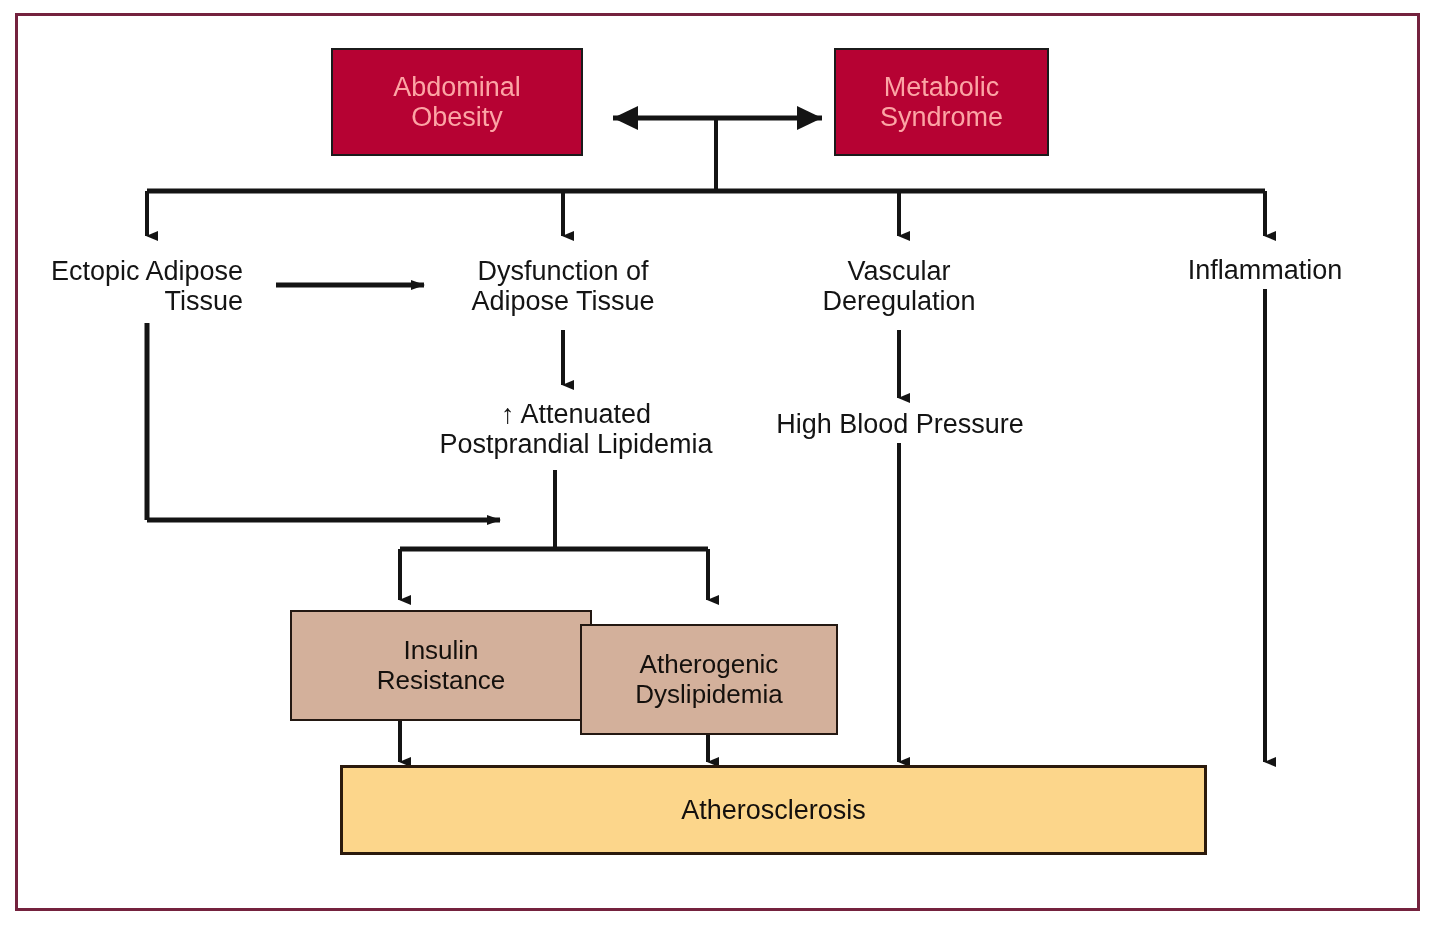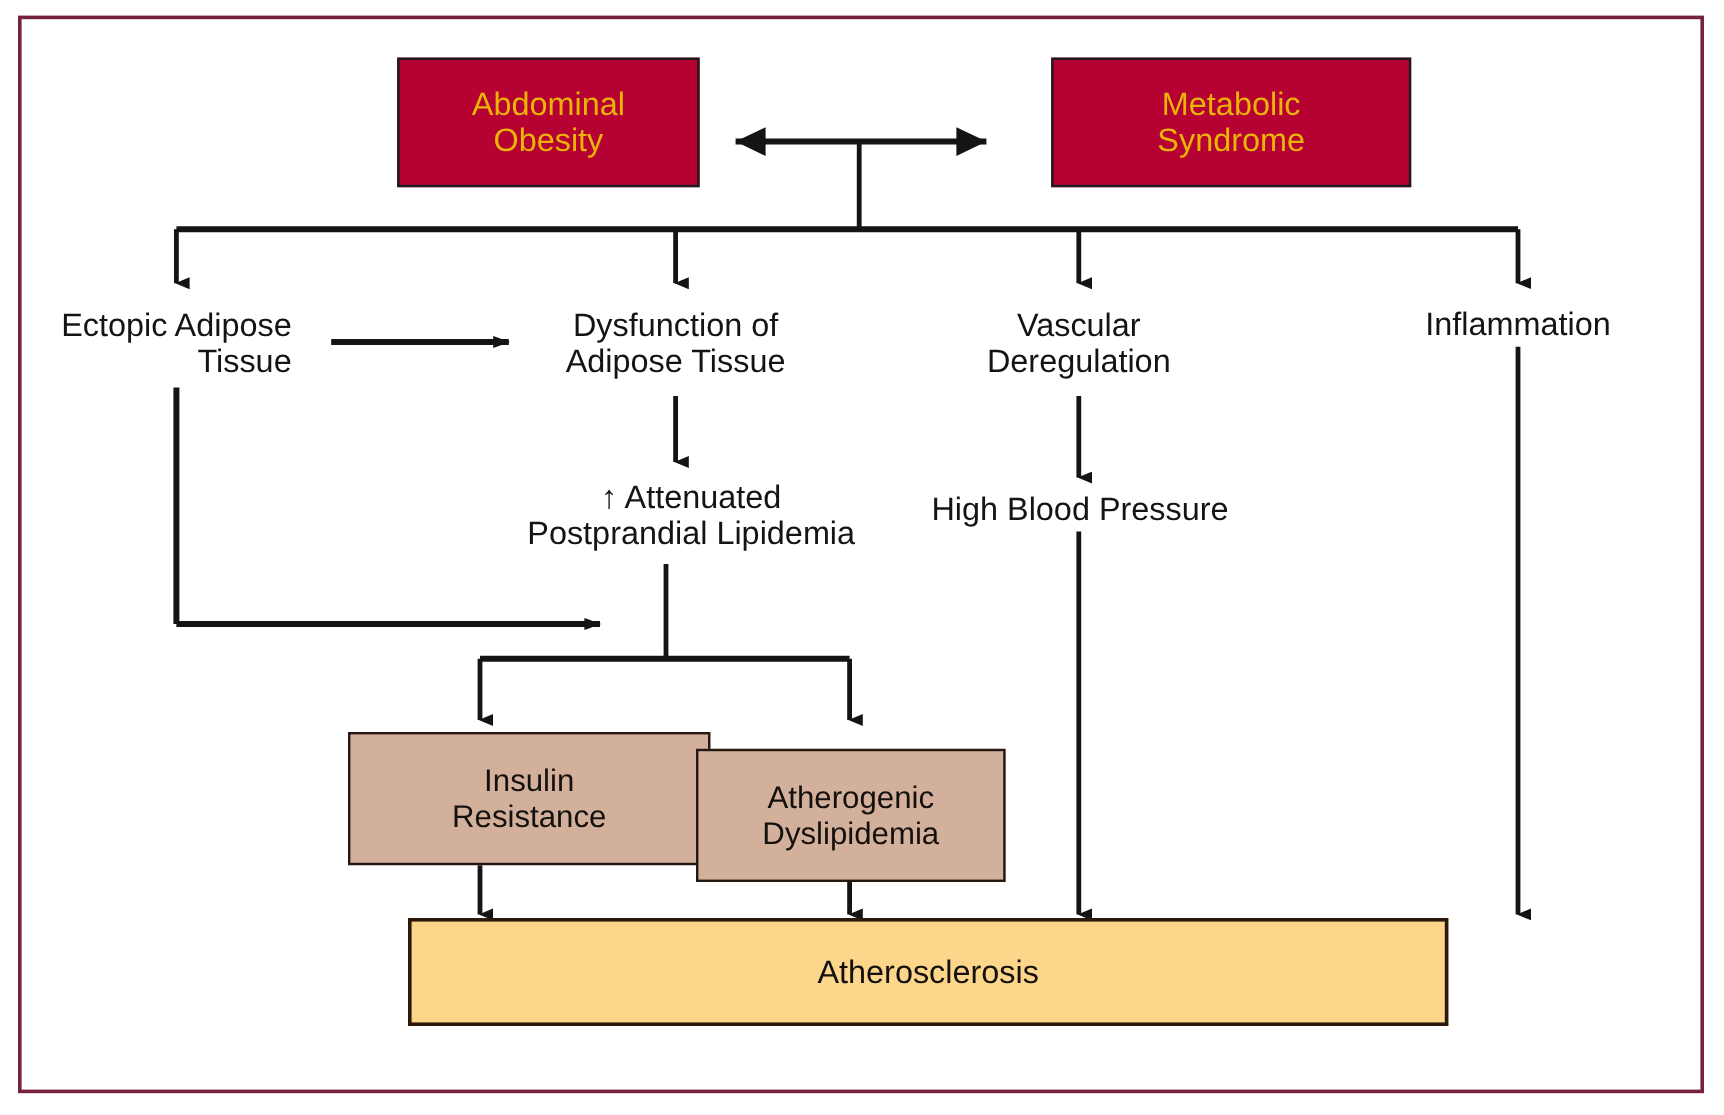--- a/index.html
+++ b/index.html
@@ -41,21 +41,21 @@
     box-sizing: border-box;
     display: flex;
     align-items: center;
     justify-content: center;
     text-align: center;
     line-height: 1.12;
   }
   .box-red {
     background: #B60233;
     border: 2px solid #1b1b1b;
-    color: #eab308;
+    color: #fca5a5;
     font-size: 27px;
   }
   .box-tan {
     background: #D3B09B;
     border: 2px solid #231812;
     color: #14100d;
     font-size: 26px;
   }
   .box-yellow {
     background: #FCD68B;
@@ -127,21 +127,21 @@
     <line x1="1265" y1="289" x2="1265" y2="762" stroke="#141414" stroke-width="4" marker-end="url(#arrowDown)"></line>
 
     <line x1="400" y1="721" x2="400" y2="762" stroke="#141414" stroke-width="4" marker-end="url(#arrowDown)"></line>
 
     <line x1="708" y1="721" x2="708" y2="762" stroke="#141414" stroke-width="4" marker-end="url(#arrowDown)"></line>
   </svg>
 
   <div class="node box-red nowrap" style="left:331px; top:48px; width:252px; height:108px;">Abdominal
 Obesity</div>
 
-  <div class="node box-red nowrap" style="left:876px; top:48px; width:300px; height:108px;">Metabolic
+  <div class="node box-red nowrap" style="left:834px; top:48px; width:215px; height:108px;">Metabolic
 Syndrome</div>
 
   <div class="node plain-label nowrap" style="left:20px; top:250px; width:254px; height:72px;text-align:right;">Ectopic Adipose
 Tissue</div>
 
   <div class="node plain-label nowrap" style="left:436px; top:250px; width:254px; height:72px;">Dysfunction of
 Adipose Tissue</div>
 
   <div class="node plain-label nowrap" style="left:772px; top:250px; width:254px; height:72px;">Vascular
 Deregulation</div>

